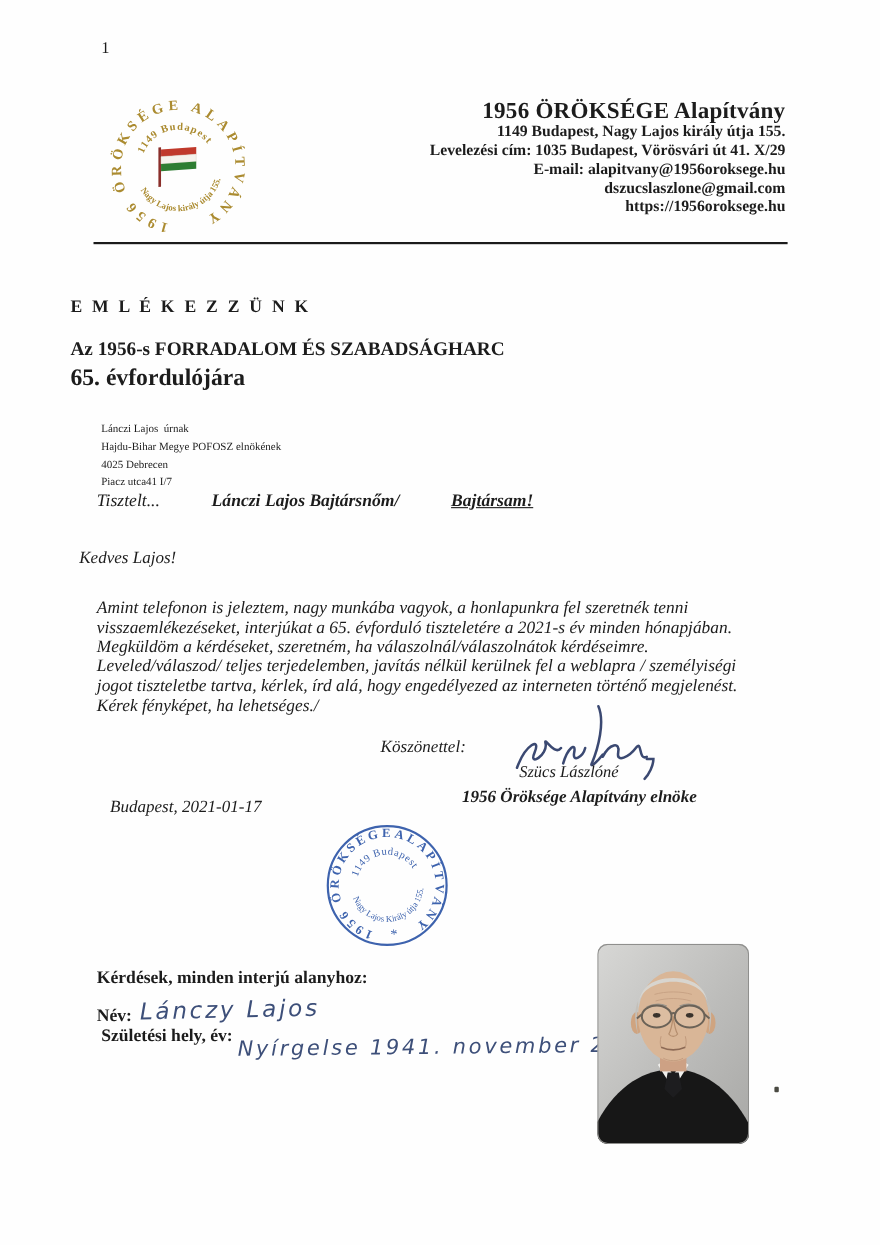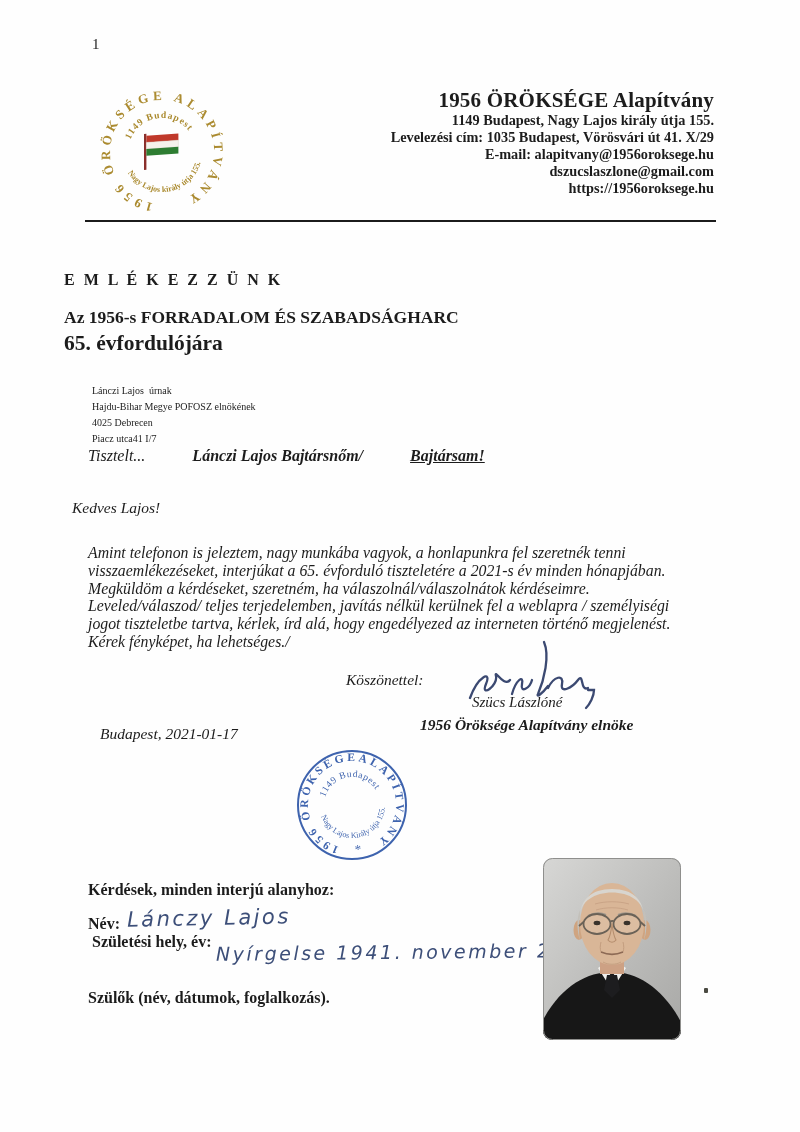--- a/index.html
+++ b/index.html
@@ -172,21 +172,20 @@
   </svg>
 
   <div class="abs bold-label q-head">Kérdések, minden interjú alanyhoz:</div>
 
   <div class="abs bold-label q-name-label">Név:</div>
   <div class="abs handwriting hand-name">Lánczy Lajos</div>
 
   <div class="abs bold-label q-birth-label">Születési hely, év:</div>
   <div class="abs handwriting hand-birth">Nyírgelse 1941. november 26</div>
 
-  <div class="abs bold-label q-parents-label">Szülők (név, dátumok, foglalkozás).</div>
 
   <svg class="abs photo-svg" width="138" height="182" viewBox="0 0 138 182">
     <defs>
       <linearGradient id="ph-bg" x1="0" y1="0" x2="1" y2="1">
         <stop offset="0" stop-color="#d7d7d5"></stop>
         <stop offset="0.55" stop-color="#bcbcba"></stop>
         <stop offset="1" stop-color="#a8a8a6"></stop>
       </linearGradient>
       <clipPath id="ph-clip">
           <rect x="0" y="0" width="138" height="182" rx="9"></rect>

